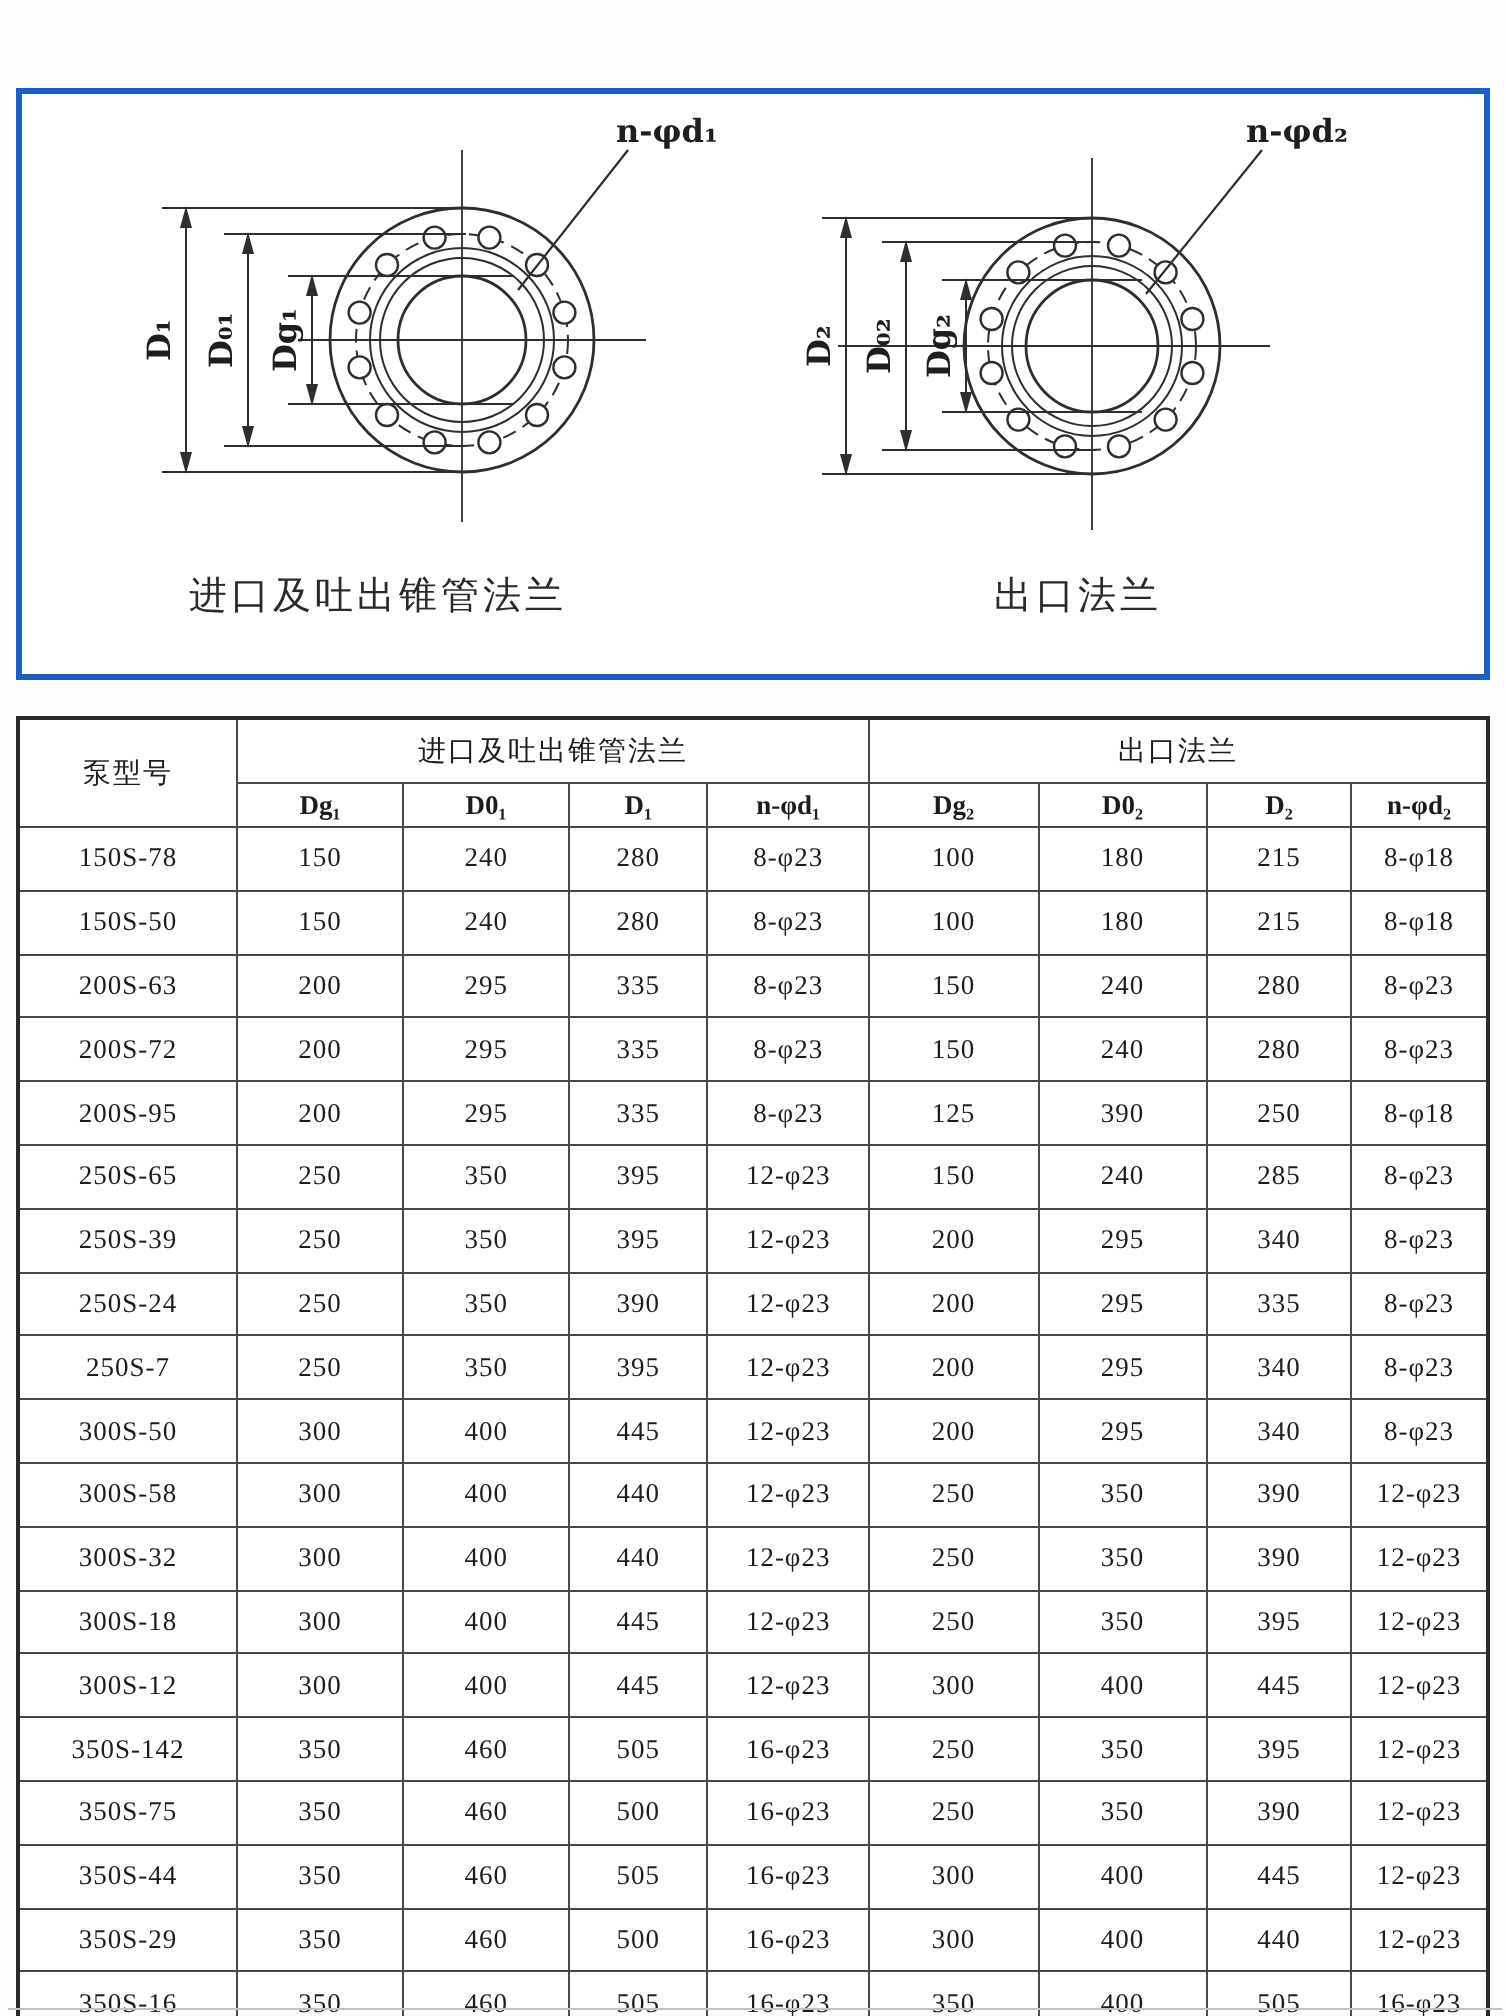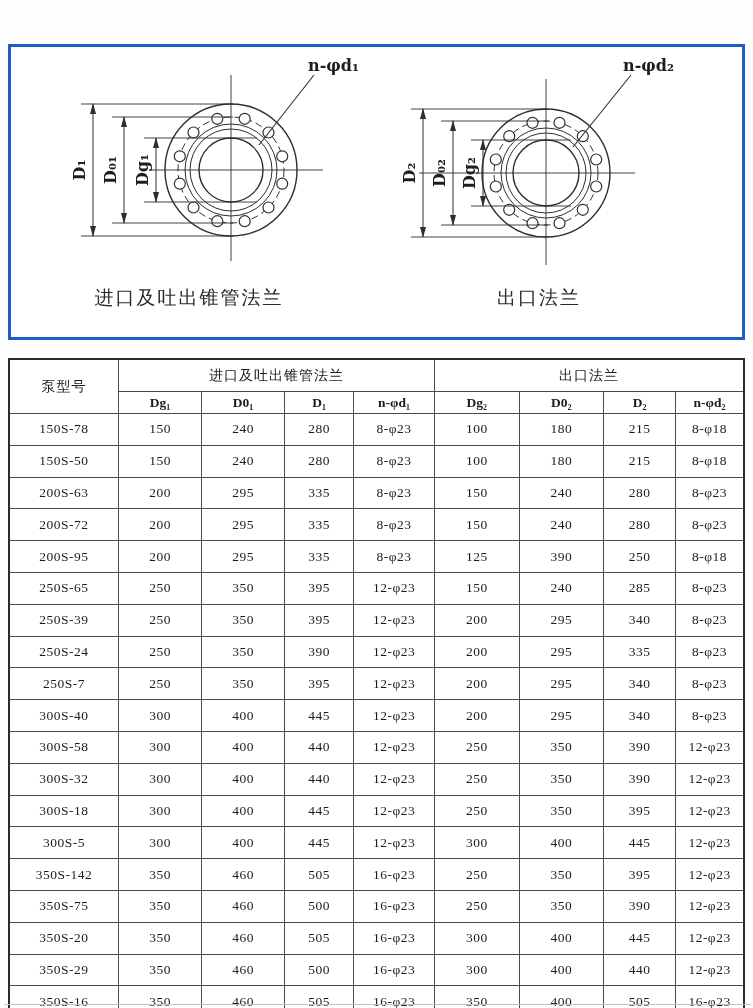--- a/index.html
+++ b/index.html
@@ -266,21 +266,21 @@
           <td>250</td>
           <td>350</td>
           <td>395</td>
           <td>12-φ23</td>
           <td>200</td>
           <td>295</td>
           <td>340</td>
           <td>8-φ23</td>
         </tr>
         <tr>
-          <td>300S-40</td>
+          <td>300S-50</td>
           <td>300</td>
           <td>400</td>
           <td>445</td>
           <td>12-φ23</td>
           <td>200</td>
           <td>295</td>
           <td>340</td>
           <td>8-φ23</td>
         </tr>
         <tr>
@@ -310,21 +310,21 @@
           <td>300</td>
           <td>400</td>
           <td>445</td>
           <td>12-φ23</td>
           <td>250</td>
           <td>350</td>
           <td>395</td>
           <td>12-φ23</td>
         </tr>
         <tr>
-          <td>300S-5</td>
+          <td>300S-12</td>
           <td>300</td>
           <td>400</td>
           <td>445</td>
           <td>12-φ23</td>
           <td>300</td>
           <td>400</td>
           <td>445</td>
           <td>12-φ23</td>
         </tr>
         <tr>
@@ -343,21 +343,21 @@
           <td>350</td>
           <td>460</td>
           <td>500</td>
           <td>16-φ23</td>
           <td>250</td>
           <td>350</td>
           <td>390</td>
           <td>12-φ23</td>
         </tr>
         <tr>
-          <td>350S-20</td>
+          <td>350S-44</td>
           <td>350</td>
           <td>460</td>
           <td>505</td>
           <td>16-φ23</td>
           <td>300</td>
           <td>400</td>
           <td>445</td>
           <td>12-φ23</td>
         </tr>
         <tr>

